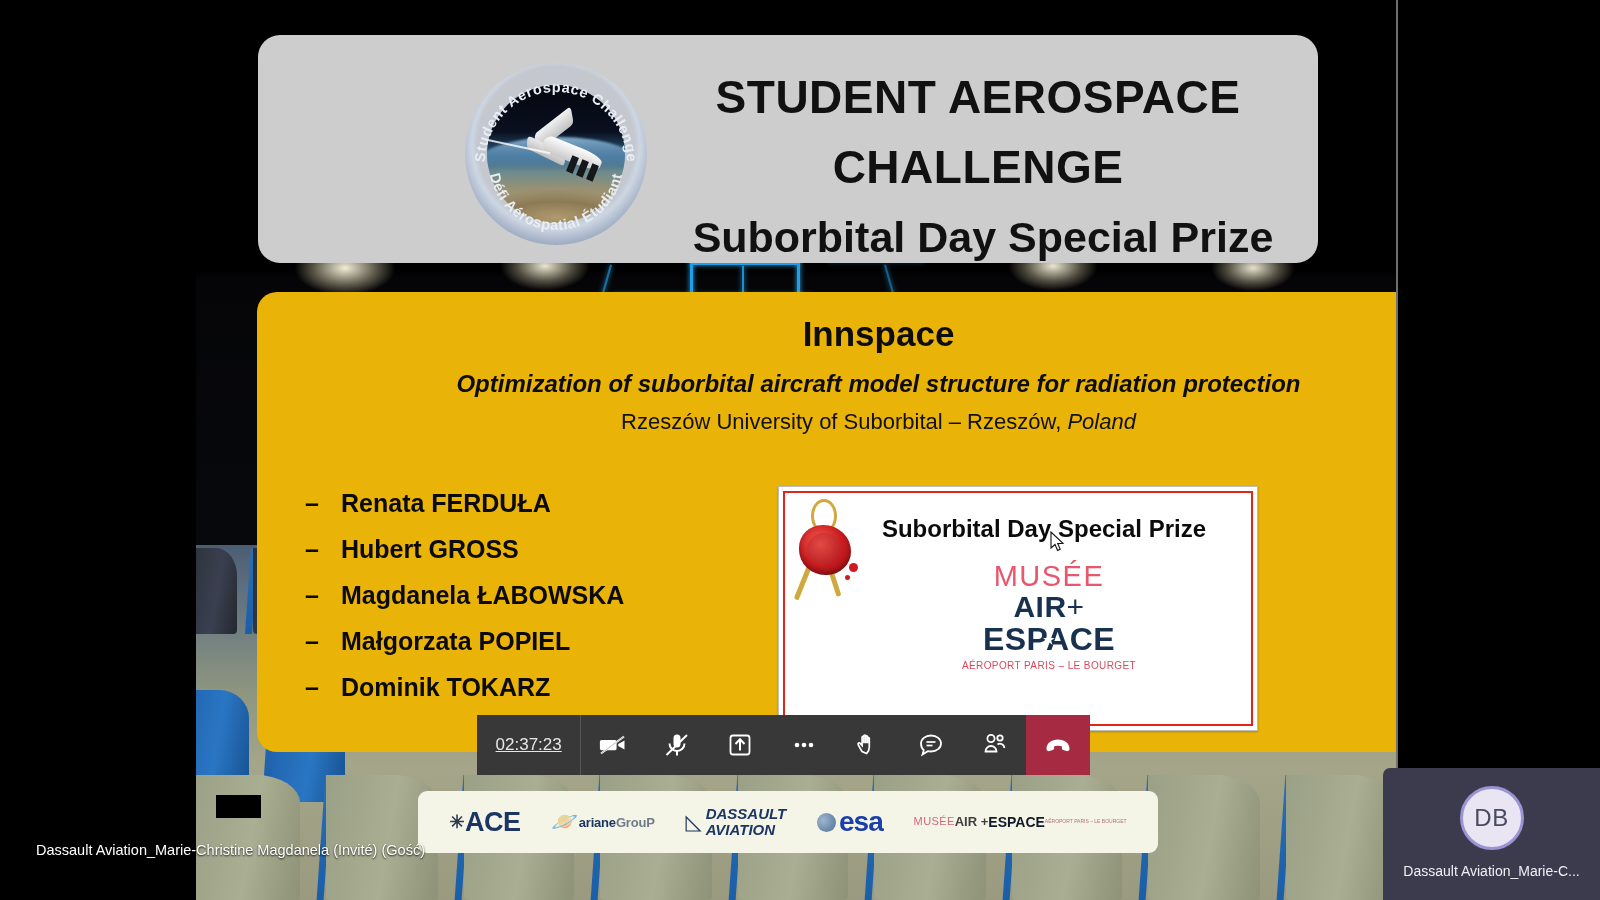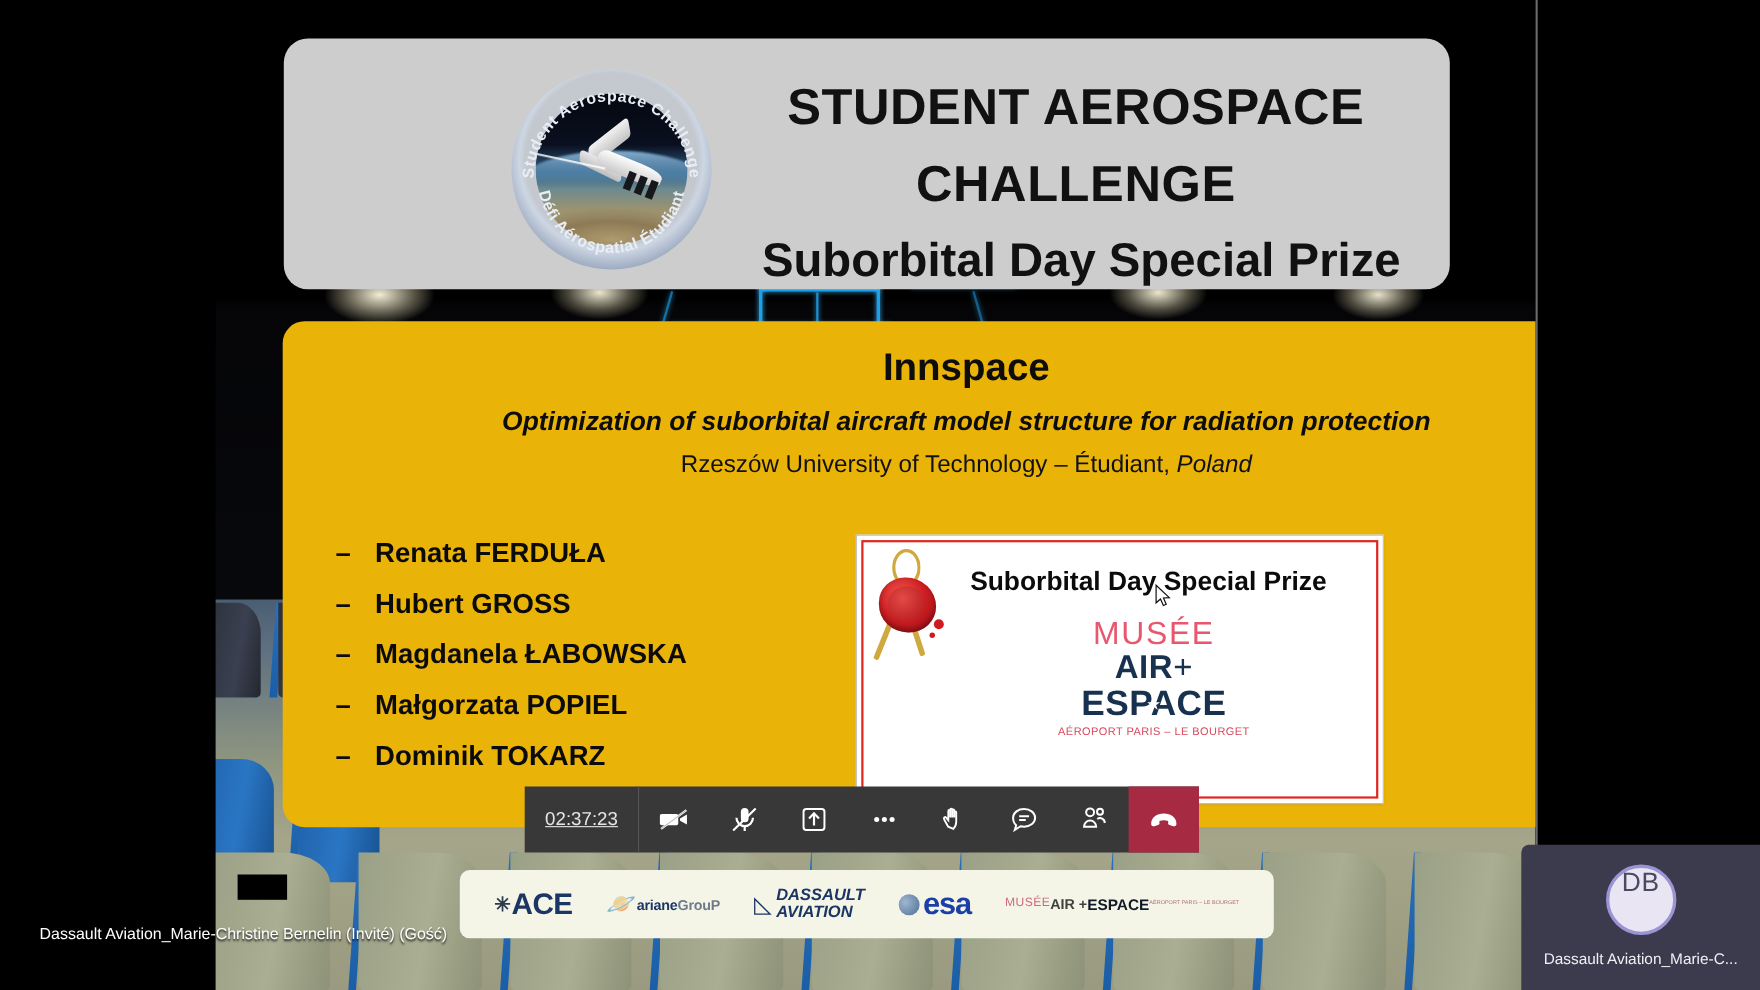--- a/index.html
+++ b/index.html
@@ -178,21 +178,21 @@
   #caption { position:absolute; left:36px; top:842px; color:#fff; font-size:14.5px;
              text-shadow:0 1px 2px rgba(0,0,0,.9); }
 
   
   #divider { position:absolute; left:1396px; top:0; width:1.5px; height:900px; background:#6e6e6e; }
   #right-rail { position:absolute; left:1398px; top:0; width:202px; height:900px; background:#000; }
   #avatar-tile { position:absolute; left:1383px; top:768px; width:217px; height:132px;
                  background:#3c3b4e; border-radius:7px 0 0 0; }
   #avatar { position:absolute; left:50%; top:18px; transform:translateX(-50%);
             width:64px; height:64px; border-radius:50%; background:#e9e5f2;
-            border:3px solid #9a93d4; display:flex; justify-content:center; }
+            border:3px solid #9a93d4; display:flex; align-items:center; justify-content:center; }
   #avatar-initials { font-size:24px; color:#4a4a62; letter-spacing:.5px; }
   #tile-name { position:absolute; left:0; top:95px; width:100%; text-align:center;
                color:#f0f0f4; font-size:14px; }
 </style>
 </head>
 <body>
 
 <div id="stage">
 
   <div id="video-feed">
@@ -316,21 +316,21 @@
       </div>
     </div>
 
     <div id="slide">
 
       <div id="slide-title">Innspace</div>
 
       <div id="slide-subtitle">Optimization of suborbital aircraft model structure for radiation protection</div>
 
       <div id="slide-affiliation">
-        <span>Rzeszów University of Technology – Étudiant, </span><em>Poland</em>
+        <span>Rzeszów University of Suborbital – Rzeszów, </span><em>Poland</em>
       </div>
 
       <div id="team-list">
         <div class="team-item">
           <span class="team-dash">–</span>
           <span>Renata FERDUŁA</span>
         </div>
         <div class="team-item">
           <span class="team-dash">–</span>
           <span>Hubert GROSS</span>
@@ -473,21 +473,21 @@
       </div>
 
       <div class="sp sp-mae">
         <div class="l1">MUSÉE</div>
         <div class="l2">AIR +</div>
         <div class="l3">ESPACE</div>
         <div class="l4">AÉROPORT PARIS – LE BOURGET</div>
       </div>
     </div>
 
-    <div id="caption">Dassault Aviation_Marie-Christine Bernelin (Invité) (Gość)</div>
+    <div id="caption">Dassault Aviation_Marie-Christine Magdanela (Invité) (Gość)</div>
   </div>
 
   <div id="divider"></div>
   <div id="right-rail"></div>
 
   <div id="avatar-tile">
     <div id="avatar">
       <span id="avatar-initials">DB</span>
     </div>
     <div id="tile-name">Dassault Aviation_Marie-C...</div>

